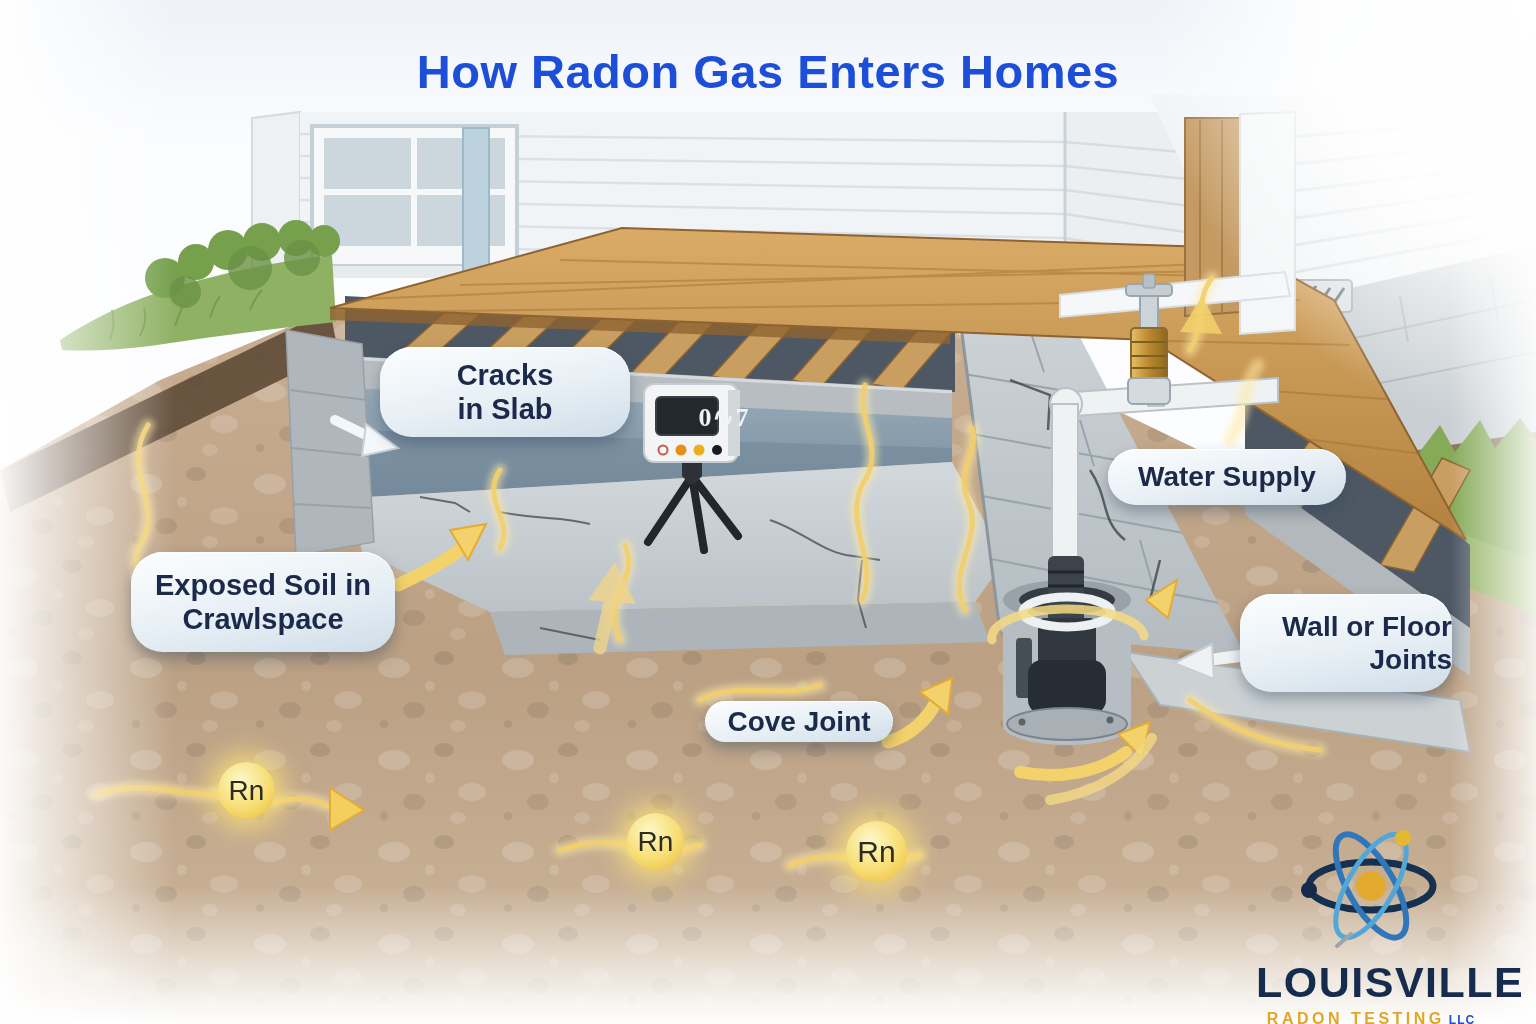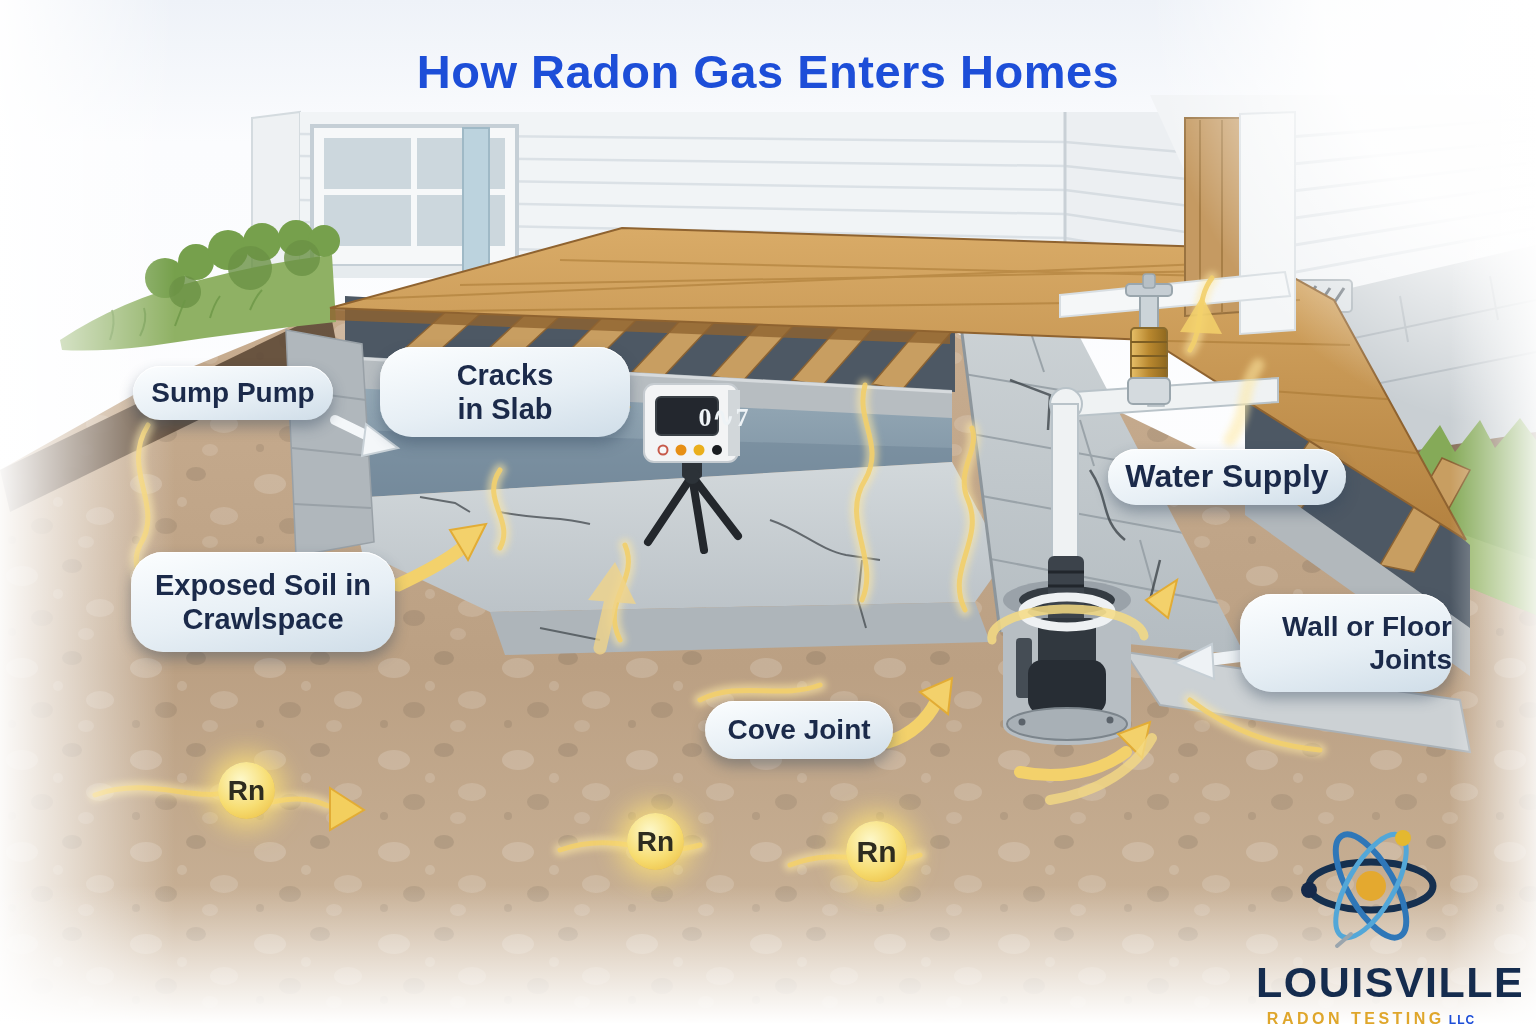--- a/index.html
+++ b/index.html
@@ -10,21 +10,21 @@
     font-size:47px;font-weight:700;letter-spacing:.5px;color:#1d4ed8;}
   .callout{position:absolute;display:flex;flex-direction:column;align-items:center;
     justify-content:center;text-align:center;
     background:linear-gradient(168deg,#fcfeff 0%,#e7eff5 55%,#cfdde8 100%);
     border-radius:32px;box-shadow:0 7px 14px rgba(45,65,90,.38),inset 0 1px 0 #ffffff;
     color:#1b2a4a;font-weight:600;line-height:1.18;}
   .callout span{display:block;white-space:nowrap;}
   .rn-badge{position:absolute;border-radius:50%;display:flex;align-items:center;justify-content:center;
     background:radial-gradient(circle at 40% 32%,#fdf8ca 0%,#f7dd72 55%,#e9b93c 100%);
     box-shadow:0 0 26px 9px rgba(250,222,120,.85);
-    color:#2e2c1f;font-weight:700;}
+    color:#2e2c1f;font-weight:400;}
   .detector-reading{position:absolute;left:657px;top:399px;width:60px;height:36px;
     display:flex;align-items:center;justify-content:center;
     font-family:Liberation Serif, serif;
     font-size:26px;font-weight:700;color:#eef3f6;letter-spacing:1px;margin-left:37px;}
   .logo{position:absolute;left:1256px;top:816px;width:230px;text-align:center;}
   .logo-company{font-size:43px;font-weight:800;color:#152c4e;letter-spacing:1.5px;margin-top:2px;}
   .logo-sub{margin-top:3px;font-size:16px;font-weight:700;color:#dfa62b;letter-spacing:3.5px;}
   .logo-suffix{font-size:12px;font-weight:600;color:#1d4ed8;letter-spacing:1px;margin-left:4px;}
 </style>
 </head>
@@ -394,40 +394,37 @@
   </g>
 
   <rect x="0" y="0" width="175" height="1024" fill="url(#fadeL)" opacity=".95"></rect>
   <rect x="1150" y="0" width="386" height="430" fill="url(#fadeTR)"></rect>
   <rect x="1450" y="0" width="86" height="1024" fill="url(#fadeR)"></rect>
   <rect x="0" y="885" width="1536" height="139" fill="url(#fadeB)"></rect>
 </svg>
 
 <div class="page-title">How Radon Gas Enters Homes</div>
 
-<div class="callout" style="left:133px;top:366px;width:200px;height:54px;font-size:28px;border-radius:28px;">
-  <span>Sump Pump</span>
-</div>
 
 <div class="callout" style="left:380px;top:347px;width:250px;height:90px;font-size:29px;">
   <span>Cracks</span>
   <span>in Slab</span>
 </div>
 
-<div class="callout" style="left:1108px;top:449px;width:238px;height:56px;font-size:32px;border-radius:28px;">
+<div class="callout" style="left:1108px;top:449px;width:238px;height:56px;font-size:28px;border-radius:28px;">
   <span>Water Supply</span>
 </div>
 
 <div class="callout" style="left:131px;top:552px;width:264px;height:100px;font-size:29px;">
   <span>Exposed Soil in</span>
   <span>Crawlspace</span>
 </div>
 
 
-<div class="callout" style="left:705px;top:701px;width:188px;height:58px;font-size:28px;border-radius:29px;">
+<div class="callout" style="left:705px;top:701px;width:188px;height:41px;font-size:28px;border-radius:29px;">
   <span>Cove Joint</span>
 </div>
 
 <div class="callout" style="left:1240px;top:594px;width:212px;height:98px;font-size:28px;align-items:flex-end;">
   <span>Wall or Floor</span>
   <span>Joints</span>
 </div>
 
 <div class="rn-badge" style="left:218px;top:762px;width:57px;height:57px;font-size:28px;">
   <span>Rn</span>

